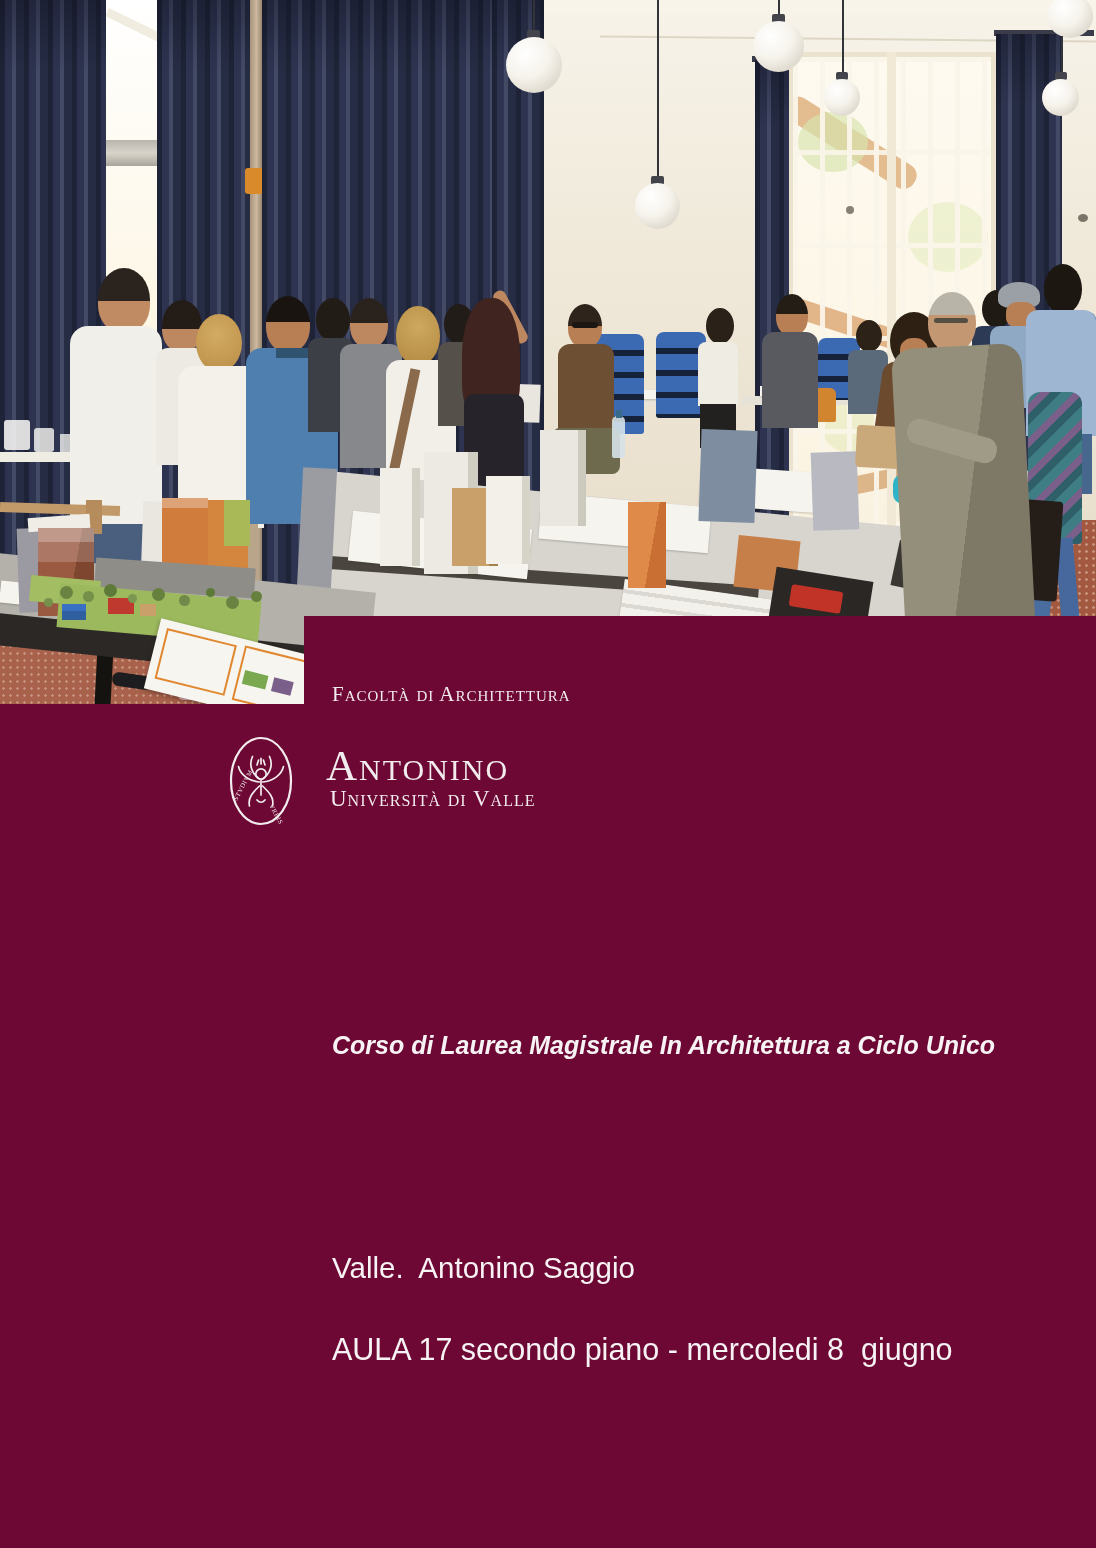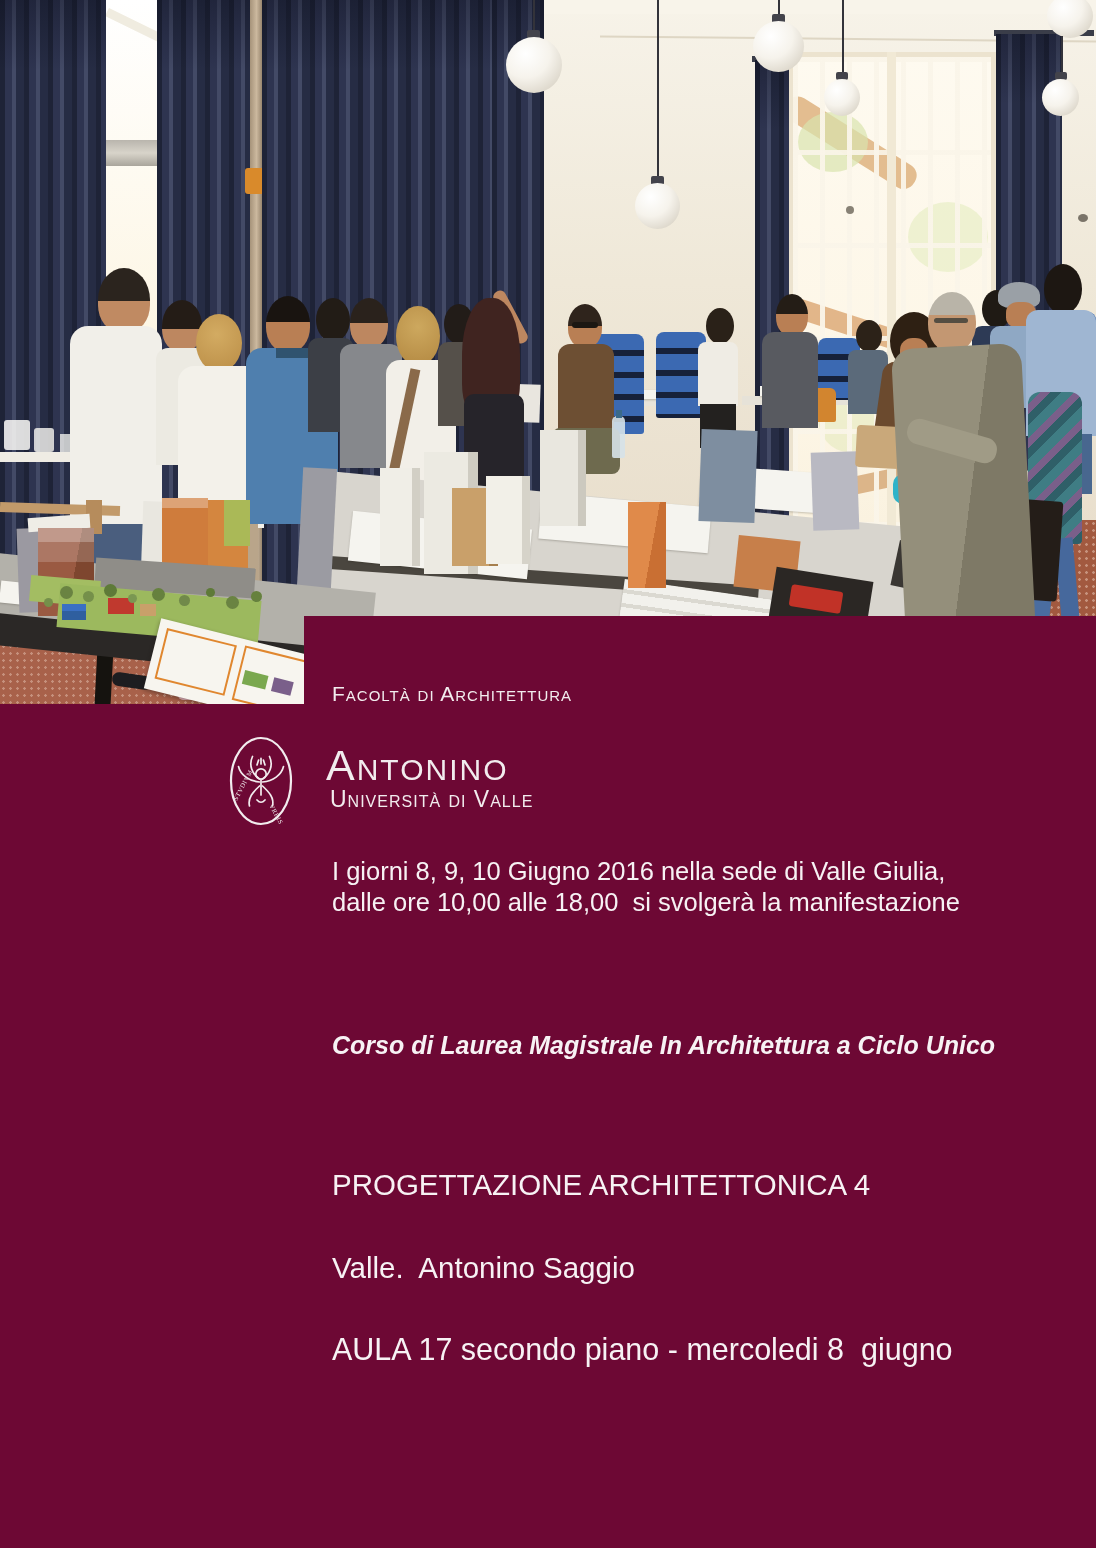--- a/index.html
+++ b/index.html
@@ -19,21 +19,21 @@
   .shells{border-radius:8px 8px 3px 3px;
       background:repeating-linear-gradient(180deg,#3b69b2 0 16px,#16213a 16px 22px);}
   .sheet{background:#f5f4ef;box-shadow:0 1px 2px rgba(40,35,25,.25);}
   .trees{width:13px;height:13px;border-radius:50%;background:#6a8342;
       box-shadow:22px 4px 0 -1px #75904a,44px -2px 0 0 #5e7a38,66px 6px 0 -2px #7a9752,
                  92px 2px 0 0 #66813e,118px 8px 0 -1px #71894a,144px 0px 0 -2px #5e7a38,
                  166px 10px 0 0 #6a8342,-18px 10px 0 -2px #75904a,190px 4px 0 -1px #66813e;}
   
   .maroon{background:#6d0834;}
   
-  .serifcaps{font-family:Liberation Sans, sans-serif;font-variant:small-caps;color:#f2ecee;}
+  .serifcaps{font-family:Liberation Serif, serif;font-variant:small-caps;color:#f2ecee;}
   .txt{color:#f7f2f4;}
   .prewrap{white-space:pre-wrap;}
 </style>
 </head>
 <body>
 
 <div class="poster">
 
   <div class="photo" title="Students and visitors gathered around long tables covered with architectural scale models in a tall classroom with navy curtains, large bright windows and white globe pendant lamps">
 
@@ -324,29 +324,24 @@
         <path d="M34 45 L34 60 M30 65 q4 4.5 8 0"></path>
       </g>
       <text x="7" y="63" fill="#f2ecee" font-family="Liberation Serif, serif" font-size="6.5" letter-spacing="0.6" transform="rotate(-62 11 62)">STVDIVM</text>
       <text x="46" y="80" fill="#f2ecee" font-family="Liberation Serif, serif" font-size="6.5" letter-spacing="0.6" transform="rotate(62 52 72)">VRBIS</text>
     </svg>
   </div>
 
   <div class="ab serifcaps" style="left:326px;top:744px;font-size:43px;letter-spacing:2px;line-height:1;">Antonino</div>
   <div class="ab serifcaps" style="left:330px;top:786px;font-size:23px;letter-spacing:1px;">Università di Valle</div>
 
-  <div class="ab txt" style="left:332px;top:856px;font-size:25.5px;line-height:31px;">
-    <div>I giorni 8, 9, 10 Giugno 2016 nella sede di Valle Giulia,</div>
-    <div class="prewrap">dalle ore 10,00 alle 18,00  si svolgerà la manifestazione</div>
+
+
+  <div class="ab txt" style="left:332px;top:1031px;font-size:25px;font-weight:bold;font-style:italic;">Corso di Laurea Magistrale In Architettura a Ciclo Unico</div>
+
+  <div class="ab txt" style="left:332px;top:1166px;font-size:29.5px;line-height:38px;">
   </div>
 
-
-  <div class="ab txt" style="left:332px;top:1031px;font-size:25px;font-weight:bold;font-style:italic;">Corso di Laurea Magistrale In Architettura a Ciclo Unico</div>
-
-  <div class="ab txt" style="left:332px;top:1166px;font-size:29.5px;line-height:38px;">
-    <div>PROGETTAZIONE ARCHITETTONICA 4</div>
-  </div>
-
   <div class="ab txt prewrap" style="left:332px;top:1251px;font-size:29.5px;">Valle.  Antonino Saggio</div>
 
   <div class="ab txt prewrap" style="left:332px;top:1332px;font-size:30.5px;">AULA 17 secondo piano - mercoledi 8  giugno</div>
 
 </div>
 
 </body></html>

